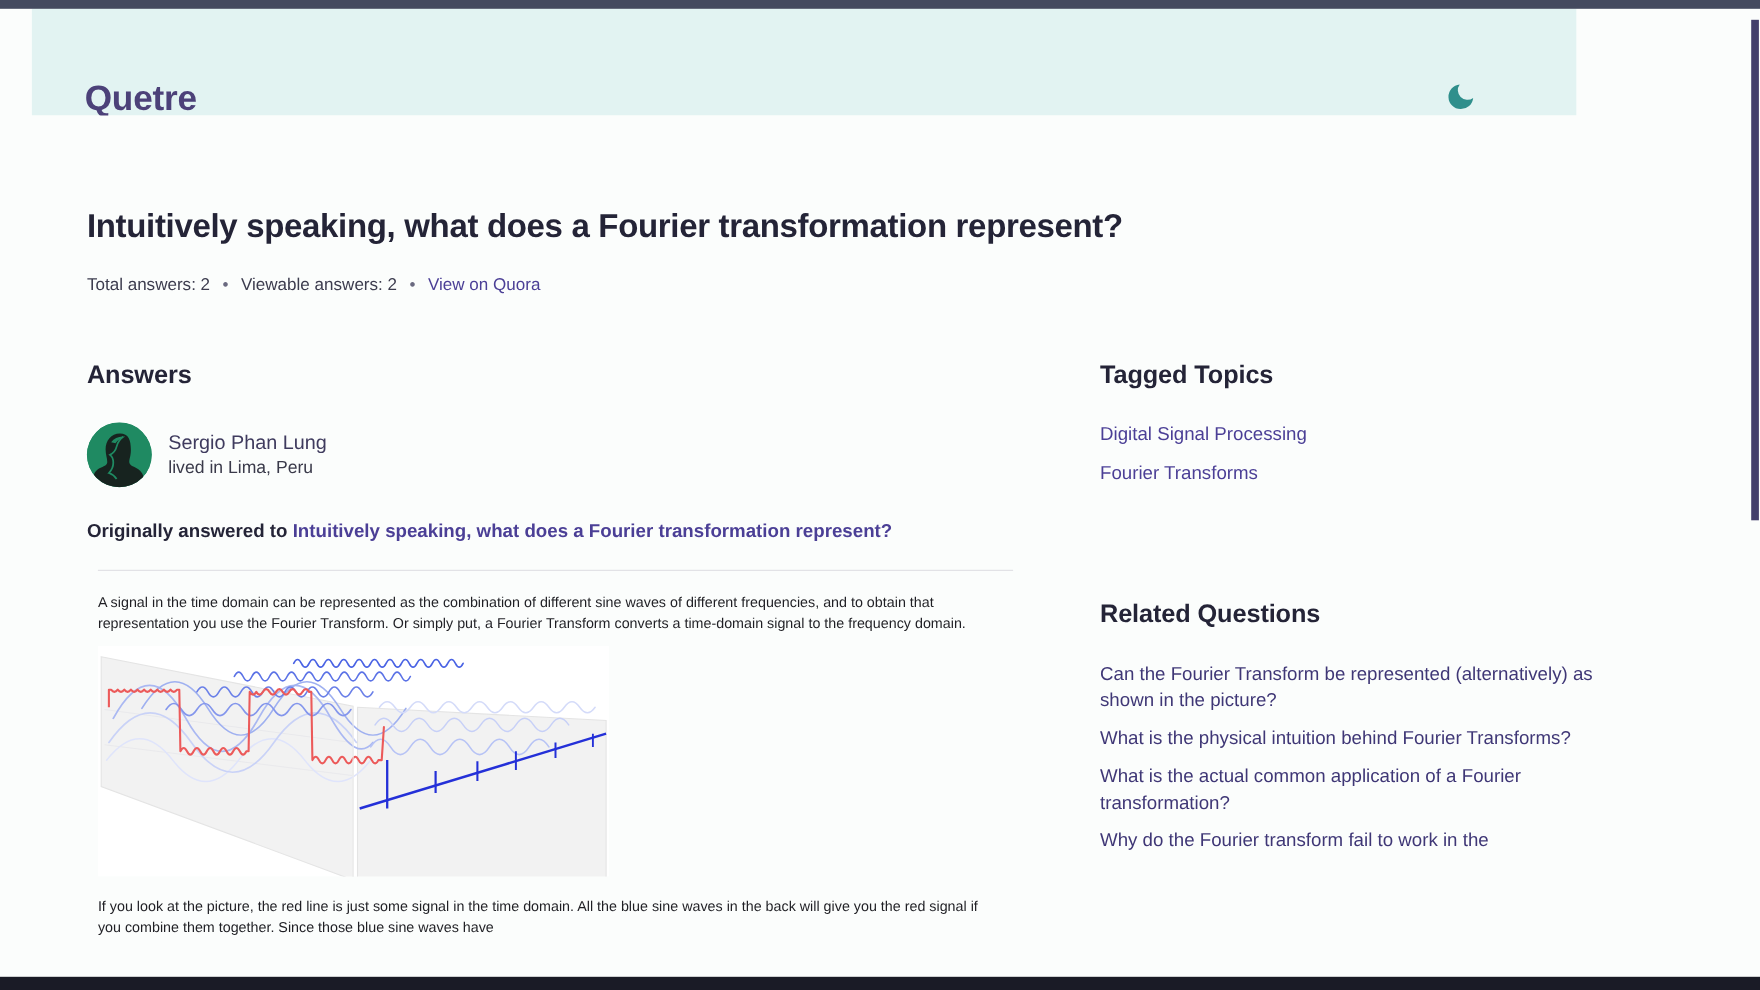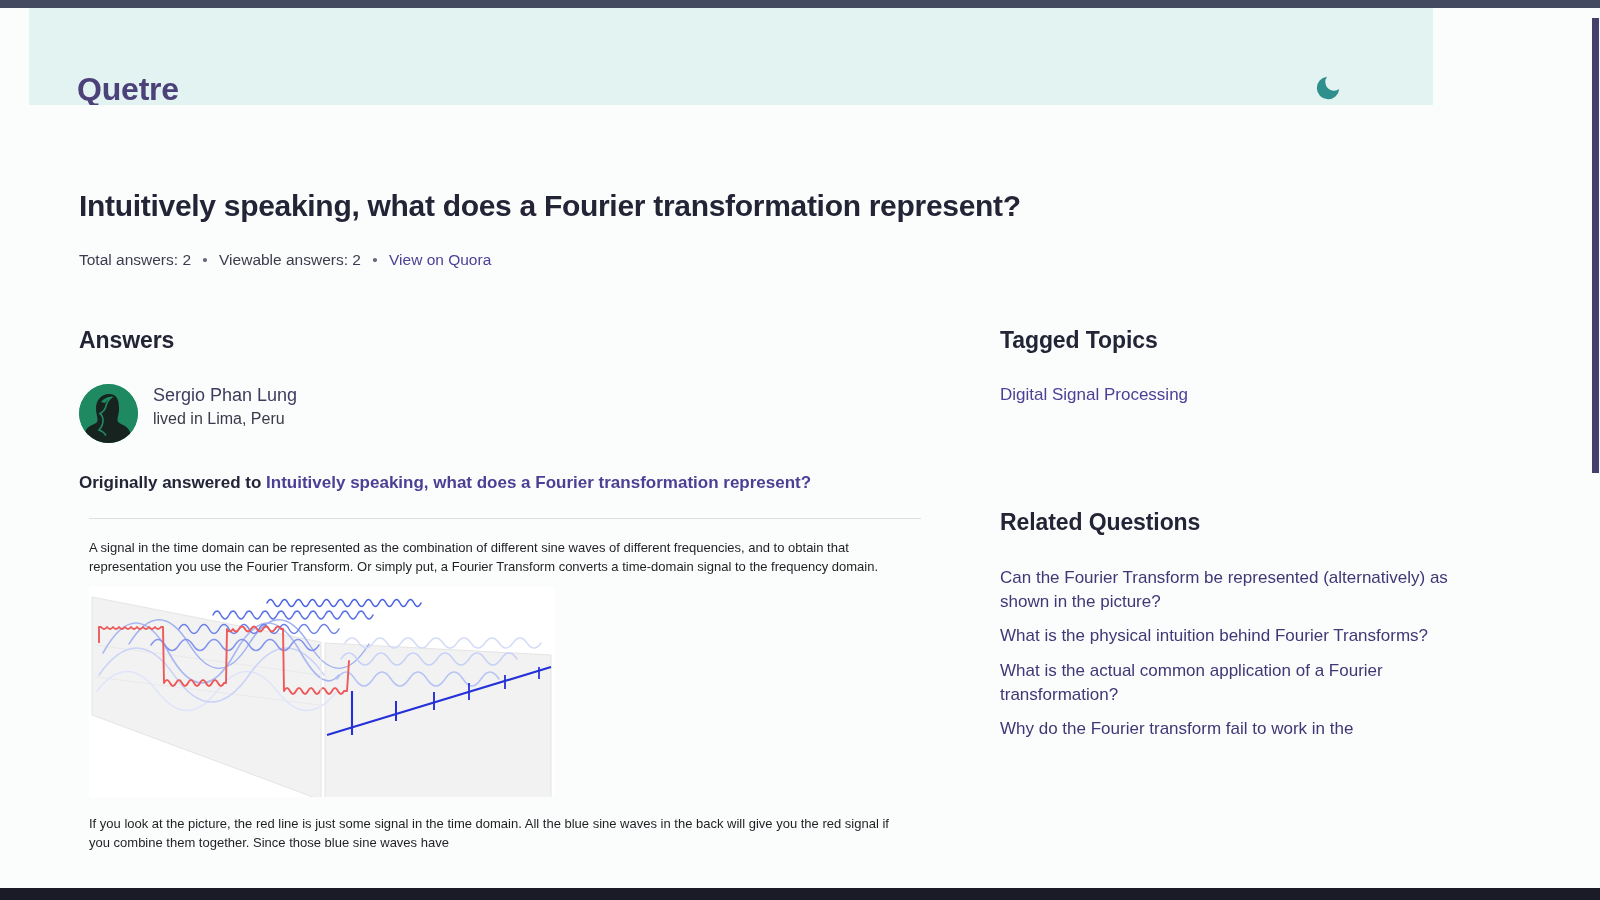--- a/index.html
+++ b/index.html
@@ -129,20 +129,21 @@
     font-weight: 700;
     color: #242437;
     margin: 0 0 30px 0;
     letter-spacing: -0.1px;
   }
   .section-heading.right { margin-left: 11px; }
 
   
   .author-row {
     display: flex;
+    align-items: center;
     gap: 15px;
     margin-bottom: 28px;
   }
   .avatar {
     width: 59px; height: 59px;
     border-radius: 50%;
     background: #1f8a62;
     overflow: hidden;
     position: relative;
     flex: 0 0 auto;
@@ -338,20 +339,21 @@
 
             <p class="answer-para">If you look at the picture, the red line is just some signal in the time domain. All the blue sine waves in the back will give you the red signal if you combine them together. Since those blue sine waves have</p>
           </div>
         </div>
 
         <aside class="col-right">
 
           <h2 class="section-heading right">Tagged Topics</h2>
           <div class="topic-list">
             <a class="topic-link" href="#">Digital Signal Processing</a>
+            <a class="topic-link" href="#">Fourier Transforms</a>
           </div>
 
           <div class="related-block">
             <h2 class="section-heading right">Related Questions</h2>
             <div class="related-list">
               <a class="related-link" href="#">Can the Fourier Transform be represented (alternatively) as shown in the picture?</a>
               <a class="related-link" href="#">What is the physical intuition behind Fourier Transforms?</a>
               <a class="related-link" href="#">What is the actual common application of a Fourier transformation?</a>
               <a class="related-link" href="#">Why do the Fourier transform fail to work in the</a>
             </div>

